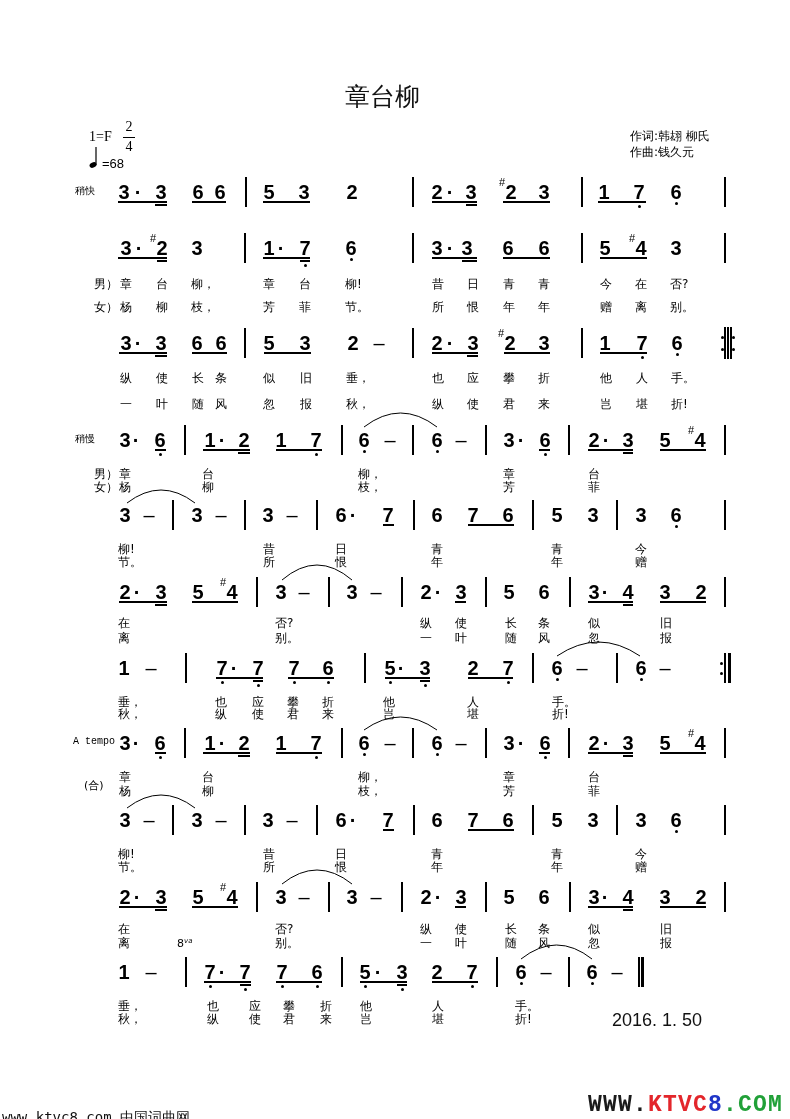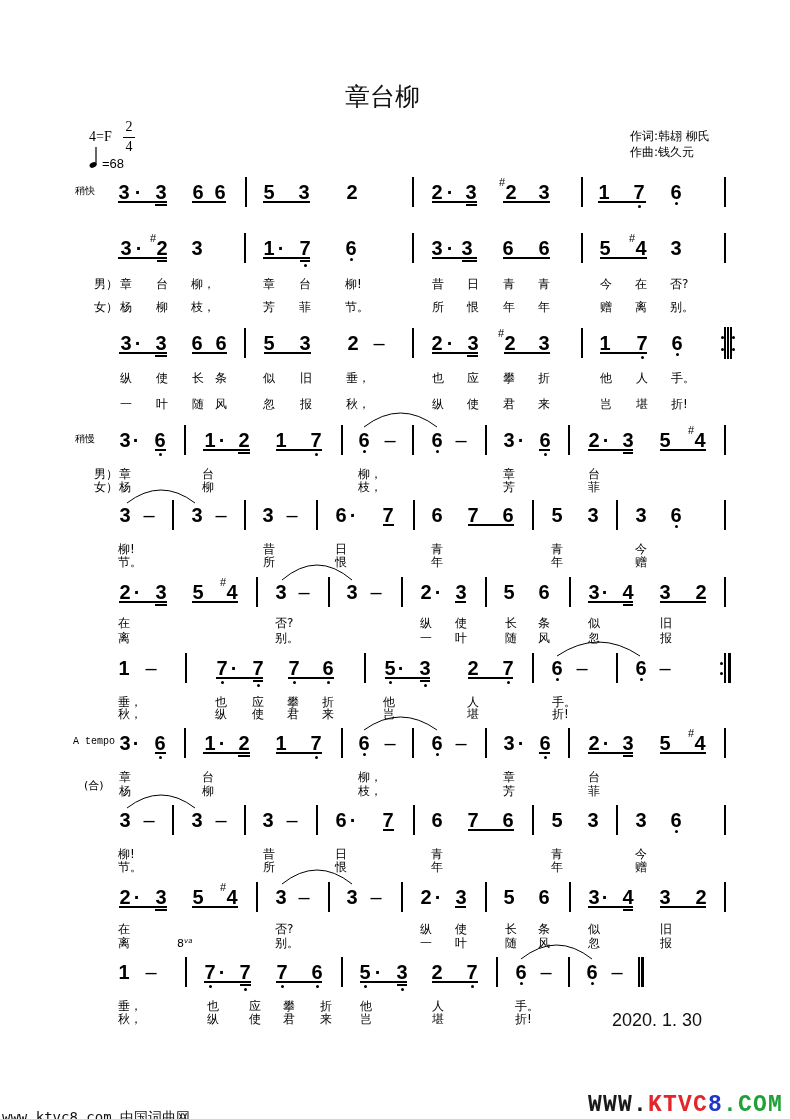--- a/index.html
+++ b/index.html
@@ -29,21 +29,21 @@
   #slur-layer { position: absolute; left: 0; top: 0; pointer-events: none; }
 </style>
 </head>
 <body>
 
 <div id="score">
 
   <div class="abs title">章台柳</div>
 
   <div>
-    <span class="abs key">4=F</span>
+    <span class="abs key">1=F</span>
     <span class="abs ts" style="top:119px">2</span>
     <div class="abs ts-line"></div>
     <span class="abs ts" style="top:139px">4</span>
     <svg class="abs" style="left:86px;top:144px" width="14" height="26">
       <line x1="10" y1="3" x2="10" y2="21" stroke="#000" stroke-width="1.2"></line>
       <ellipse cx="7" cy="21" rx="3.6" ry="2.6" transform="rotate(-25 7 21)" fill="#000"></ellipse>
     </svg>
     <span class="abs tempo-val">=68</span>
     <span class="abs credit" style="top:129px">作词:韩翃  柳氏</span>
     <span class="abs credit" style="top:145px">作曲:钱久元</span>
@@ -624,19 +624,19 @@
       <path d="M364 427 Q400.5 399 437 427" fill="none" stroke="#000" stroke-width="1"></path>
       <path d="M127 503 Q161 477 195 503" fill="none" stroke="#000" stroke-width="1"></path>
       <path d="M282 580 Q317 550 352 580" fill="none" stroke="#000" stroke-width="1"></path>
       <path d="M557 656 Q598.5 628 640 656" fill="none" stroke="#000" stroke-width="1"></path>
       <path d="M364 730 Q400.5 704 437 730" fill="none" stroke="#000" stroke-width="1"></path>
       <path d="M127 808 Q161 782 195 808" fill="none" stroke="#000" stroke-width="1"></path>
       <path d="M282 884 Q317 856 352 884" fill="none" stroke="#000" stroke-width="1"></path>
       <path d="M521 959 Q556.5 931 592 959" fill="none" stroke="#000" stroke-width="1"></path>
     </svg>
 
-  <span class="abs date">2020. 1. 30</span>
+  <span class="abs date">2016. 1. 50</span>
 
   <div>
     <span class="abs footer-left">www.ktvc8.com 中国词曲网</span>
     <div id="logo" class="abs logo"><span style="color: rgb(26, 26, 26);">WWW.</span><span style="color: rgb(227, 38, 43);">KTVC</span><span style="color: rgb(32, 54, 200);">8</span><span style="color: rgb(33, 160, 56);">.COM</span></div>
   </div>
 </div>
 
 </body></html>

